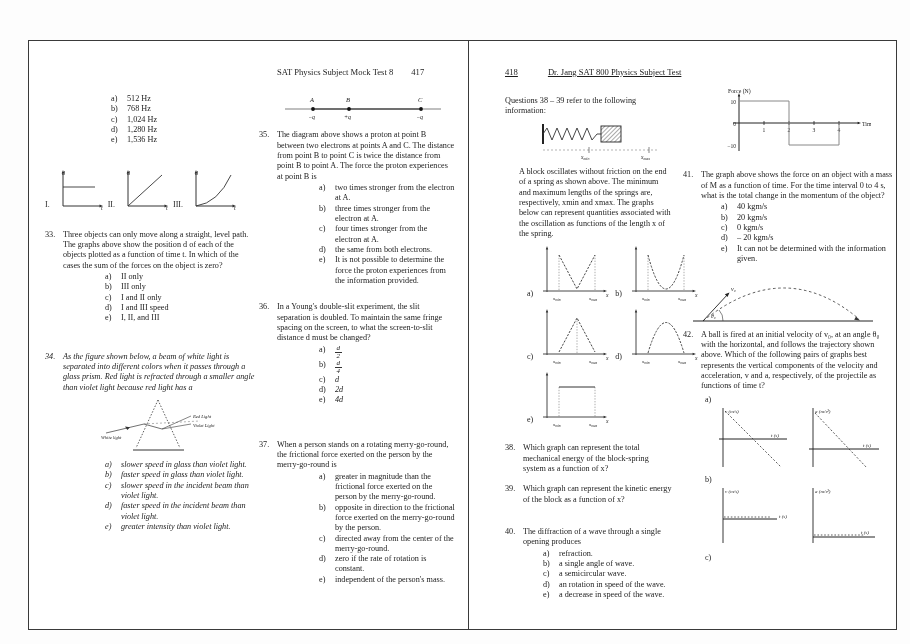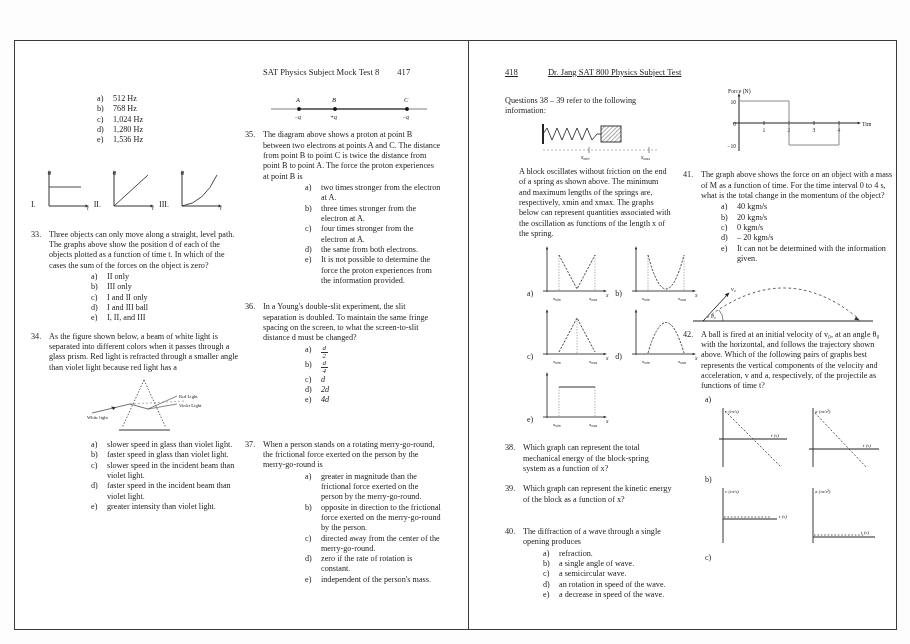--- a/index.html
+++ b/index.html
@@ -3,21 +3,21 @@
 <meta charset="utf-8">
 <style>
   * { margin:0; padding:0; box-sizing:border-box; }
   html,body { background:#fff; }
   #canvas {
     position:relative; width:910px; height:644px; background:#fdfdfd;
     font-family:"Liberation Serif","DejaVu Serif",serif;
     color:#1c1c1c; font-size:8.2px; line-height:1.26; overflow:hidden;
   }
   .page { position:absolute; background:#fff; border:1px solid #3a3a3a; }
-  #page-l { left:14px;  top:40px; width:483px; height:590px; }
+  #page-l { left:28px;  top:40px; width:483px; height:590px; }
   #page-r { left:468px; top:40px; width:429px; height:590px; }
   .hdr { position:absolute; display:flex; font-size:8.6px; }
   .col { position:absolute; }
   .q  { display:flex; gap:3px; }
   .qn { width:15px; flex:none; }
   .qb { flex:1; }
   .opts { margin-left:42px; margin-top:1px; }
   .opt { display:flex; gap:5px; }
   .ol  { width:11px; flex:none; }
   .ot  { flex:1; }
@@ -116,31 +116,31 @@
             <div class="opt">
                 <span class="ol">b)</span>
                 <span class="ot">III only</span>
               </div>
             <div class="opt">
                 <span class="ol">c)</span>
                 <span class="ot">I and II only</span>
               </div>
             <div class="opt">
                 <span class="ol">d)</span>
-                <span class="ot">I and III ball</span>
+                <span class="ot">I and III speed</span>
               </div>
             <div class="opt">
                 <span class="ol">e)</span>
                 <span class="ot">I, II, and III</span>
               </div>
           </div>
         </div>
       </div>
 
-      <div class="q" style="margin-top:8px;">
+      <div class="q" style="margin-top:28px;font-style:italic;">
         <span class="qn">34.</span>
         <div class="qb">
           <div>As the figure shown below, a beam of white light is separated into different colors when it passes through a glass prism. Red light is refracted through a smaller angle than violet light because red light has a</div>
           <div class="fig-center" style="margin:3px 0 2px 0;">
             <svg width="120" height="62" viewBox="0 0 120 62">
               <path d="M58,4 L36,52" stroke="#333" stroke-width="0.8" stroke-dasharray="1.5,1.6" fill="none"></path>
               <path d="M58,4 L80,52" stroke="#333" stroke-width="0.8" stroke-dasharray="1.5,1.6" fill="none"></path>
               <line x1="33" y1="54" x2="84" y2="54" stroke="#333" stroke-width="1"></line>
               <line x1="6" y1="37" x2="44" y2="28" stroke="#333" stroke-width="0.7"></line>
               <polygon points="30,31.2 25,30.6 27.4,34" fill="#333"></polygon>

